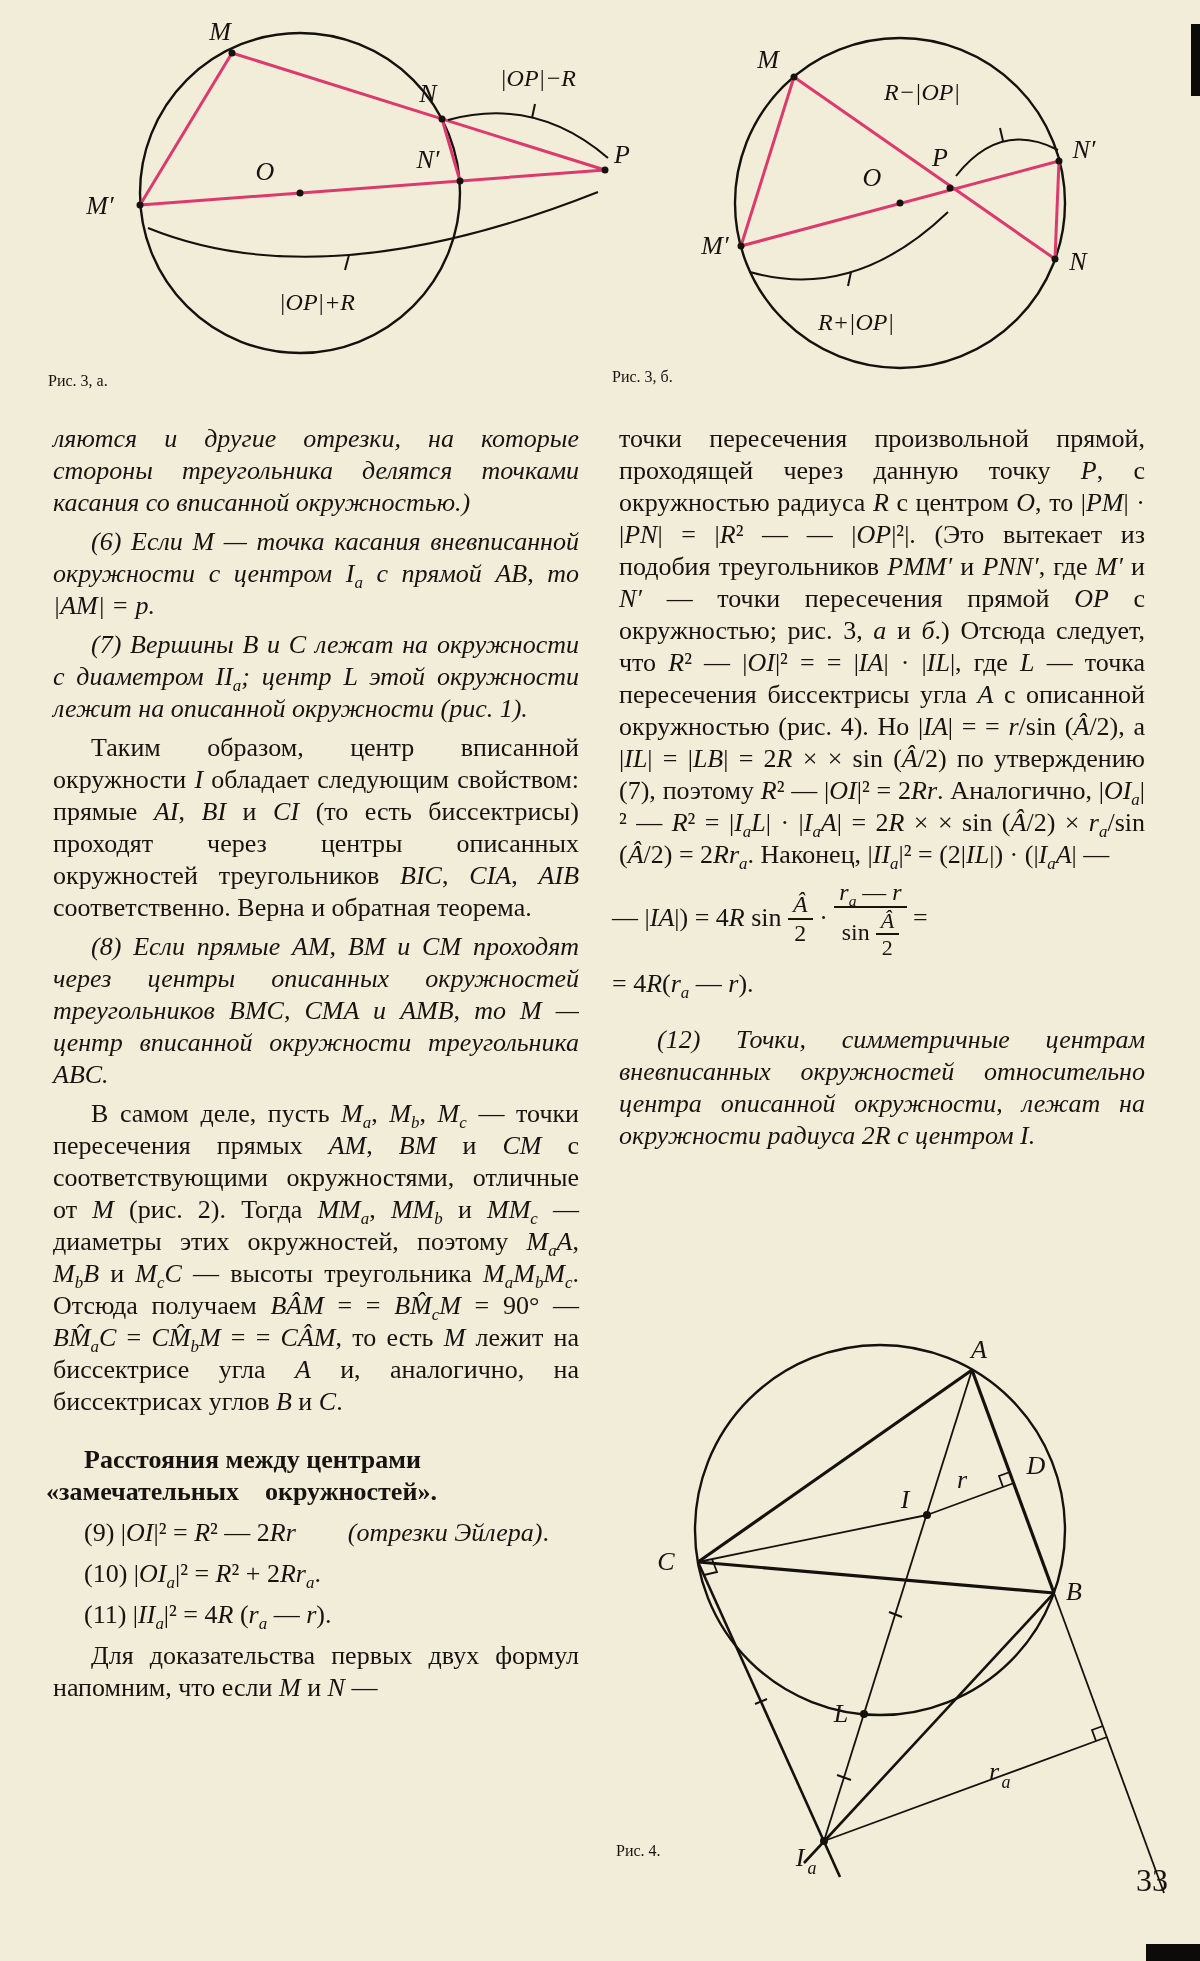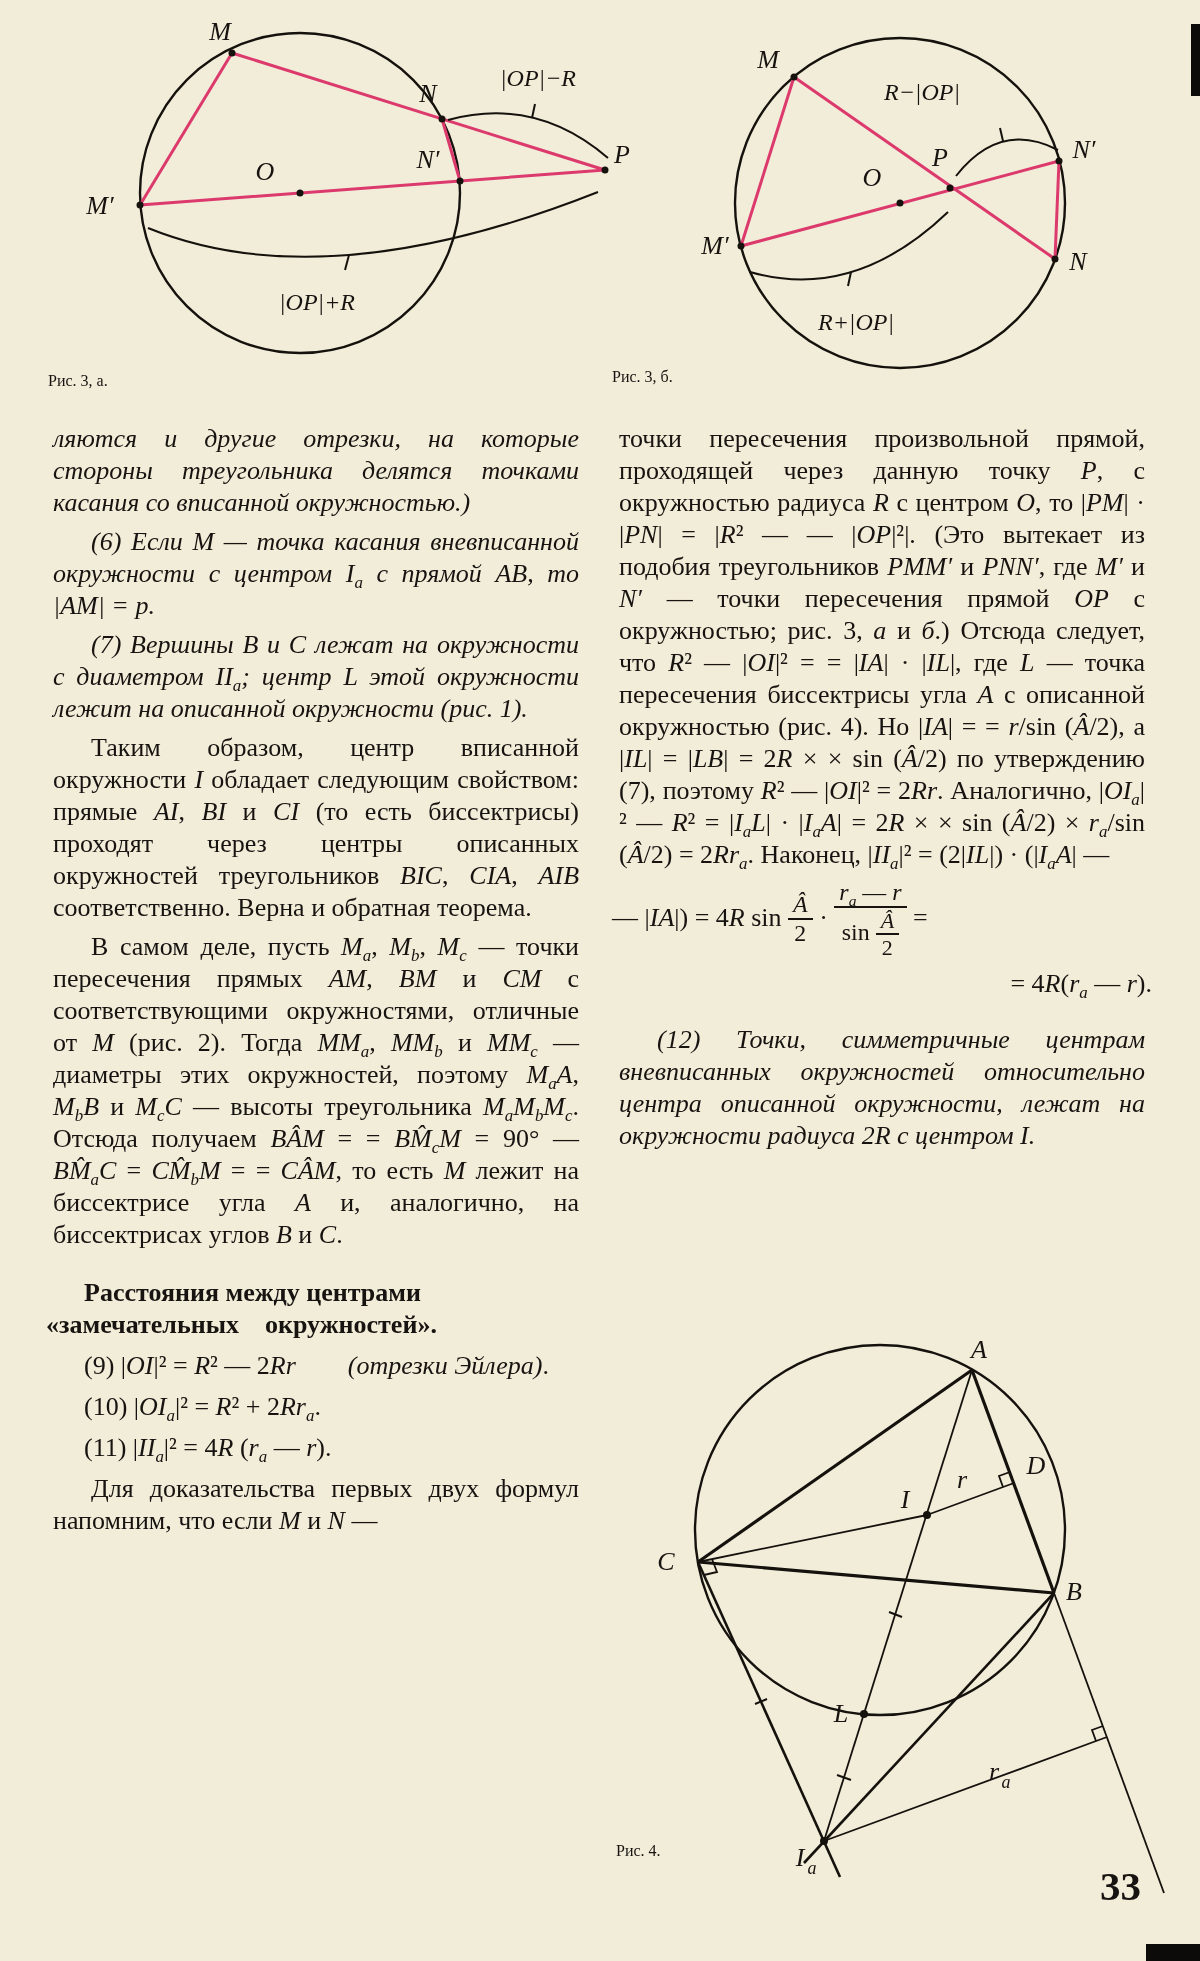--- a/index.html
+++ b/index.html
@@ -7,28 +7,28 @@
     position:relative;width:1200px;height:1961px;overflow:hidden;
     background:#f2edd9;color:#171310;
     font-family:"Liberation Serif","DejaVu Serif",serif;
   }
   .col{position:absolute;width:540px;font-size:26px;line-height:32px;text-align:justify}
   .para{text-indent:38px;margin:7px}
   .para.noindent{text-indent:0}
   .para.it{font-style:italic}
   .para.heading{font-weight:bold;margin:26px 0 8px 0}
   .para.formula{margin:9px 0}
-  .para.rightalign{text-align:right;text-indent:0;margin:2px 0 24px 0}
+  .para.rightalign{text-align:left;text-indent:0;margin:2px 0 24px 0}
   sub{font-size:0.65em;line-height:0}
   .frac{display:inline-block;vertical-align:middle;text-align:center;line-height:1.08;font-size:0.92em;text-indent:0}
   .fn{display:block;padding:0 5px;border-bottom:2px solid #171310}
   .fd{display:block;padding:1px 5px 0 5px}
   .caption{position:absolute;font-size:16px}
   .fig{position:absolute}
-  .pageno{position:absolute;left:1100px;top:1862px;font-weight:bold;font-size:41px}
+  .pageno{position:absolute;left:1136px;top:1862px;font-weight:normal;font-size:32px}
   svg text{font-family:"Liberation Serif","DejaVu Serif",serif;fill:#171310}
   .lbl{font-style:italic;font-size:26px}
   .lbls{font-style:italic;font-size:18px}
   .blbl{font-style:italic;font-size:24px}
   .blk{fill:none;stroke:#15120e;stroke-width:2.4}
   .pink{stroke:#dc3a6d;stroke-width:3;stroke-linecap:round}
   .thin{stroke:#15120e;stroke-width:1.8}
   .med{stroke:#15120e;stroke-width:2.6}
   .thick{stroke:#15120e;stroke-width:3.2}
   .mark{fill:none;stroke:#15120e;stroke-width:1.8}
@@ -109,20 +109,21 @@
 </svg>
 
 <div class="caption" style="left:48px;top:372px">Рис. 3, а.</div>
 <div class="caption" style="left:612px;top:368px">Рис. 3, б.</div>
 
 <div class="col" style="left:46px;top:416px">
     <p class="para it noindent">ляются и другие отрезки, на которые стороны треугольника делятся точками касания со вписанной окружностью.)</p>
     <p class="para it">(6) Если M — точка касания вневписанной окружности с центром I<sub>a</sub> с прямой AB, то |AM| = p.</p>
     <p class="para it">(7) Вершины B и C лежат на окружности с диаметром II<sub>a</sub>; центр L этой окружности лежит на описанной окружности (рис. 1).</p>
     <p class="para">Таким образом, центр вписанной окружности <i>I</i> обладает следующим свойством: прямые <i>AI</i>, <i>BI</i> и <i>CI</i> (то есть биссектрисы) проходят через центры описанных окружностей треугольников <i>BIC</i>, <i>CIA</i>, <i>AIB</i> соответственно. Верна и обратная теорема.</p>
+    <p class="para it">(8) Если прямые AM, BM и CM проходят через центры описанных окружностей треугольников BMC, CMA и AMB, то M — центр вписанной окружности треугольника ABC.</p>
     <p class="para">В самом деле, пусть <i>M<sub>a</sub></i>, <i>M<sub>b</sub></i>, <i>M<sub>c</sub></i> — точки пересечения прямых <i>AM</i>, <i>BM</i> и <i>CM</i> с соответствующими окружностями, отличные от <i>M</i> (рис. 2). Тогда <i>MM<sub>a</sub></i>, <i>MM<sub>b</sub></i> и <i>MM<sub>c</sub></i> — диаметры этих окружностей, поэтому <i>M<sub>a</sub>A</i>, <i>M<sub>b</sub>B</i> и <i>M<sub>c</sub>C</i> — высоты треугольника <i>M<sub>a</sub>M<sub>b</sub>M<sub>c</sub></i>. Отсюда получаем <i>BÂM</i> = = <i>BM̂<sub>c</sub>M</i> = 90° — <i>BM̂<sub>a</sub>C</i> = <i>CM̂<sub>b</sub>M</i> = = <i>CÂM</i>, то есть <i>M</i> лежит на биссектрисе угла <i>A</i> и, аналогично, на биссектрисах углов <i>B</i> и <i>C</i>.</p>
     <p class="para heading">Расстояния между центрами<br>«замечательных окружностей».</p>
     <p class="para formula">(9) |<i>OI</i>|² = <i>R</i>² — 2<i>Rr</i>  <i>(отрезки Эйлера)</i>.</p>
     <p class="para formula">(10) |<i>OI<sub>a</sub></i>|² = <i>R</i>² + 2<i>Rr<sub>a</sub></i>.</p>
     <p class="para formula">(11) |<i>II<sub>a</sub></i>|² = 4<i>R</i> (<i>r<sub>a</sub></i> — <i>r</i>).</p>
     <p class="para">Для доказательства первых двух формул напомним, что если <i>M</i> и <i>N</i> —</p>
   </div>
 <div class="col" style="left:612px;top:416px">
     <p class="para noindent">точки пересечения произвольной прямой, проходящей через данную точку <i>P</i>, с окружностью радиуса <i>R</i> с центром <i>O</i>, то |<i>PM</i>| · |<i>PN</i>| = |<i>R</i>² — — |<i>OP</i>|²|. (Это вытекает из подобия треугольников <i>PMM′</i> и <i>PNN′</i>, где <i>M′</i> и <i>N′</i> — точки пересечения прямой <i>OP</i> с окружностью; рис. 3, <i>а</i> и <i>б</i>.) Отсюда следует, что <i>R</i>² — |<i>OI</i>|² = = |<i>IA</i>| · |<i>IL</i>|, где <i>L</i> — точка пересечения биссектрисы угла <i>A</i> с описанной окружностью (рис. 4). Но |<i>IA</i>| = = <i>r</i>/sin (<i>Â</i>/2), а |<i>IL</i>| = |<i>LB</i>| = 2<i>R</i> × × sin (<i>Â</i>/2) по утверждению (7), поэтому <i>R</i>² — |<i>OI</i>|² = 2<i>Rr</i>. Аналогично, |<i>OI<sub>a</sub></i>|² — <i>R</i>² = |<i>I<sub>a</sub>L</i>| · |<i>I<sub>a</sub>A</i>| = 2<i>R</i> × × sin (<i>Â</i>/2) × <i>r<sub>a</sub></i>/sin (<i>Â</i>/2) = 2<i>Rr<sub>a</sub></i>. Наконец, |<i>II<sub>a</sub></i>|² = (2|<i>IL</i>|) · (|<i>I<sub>a</sub>A</i>| —</p>
     <p class="para formula noindent">— |<i>IA</i>|) = 4<i>R</i> sin <span class="frac"><span class="fn"><i>Â</i></span><span class="fd">2</span></span> · <span class="frac"><span class="fn"><i>r<sub>a</sub></i> — <i>r</i></span><span class="fd">sin <span class="frac"><span class="fn"><i>Â</i></span><span class="fd">2</span></span></span></span> =</p>

